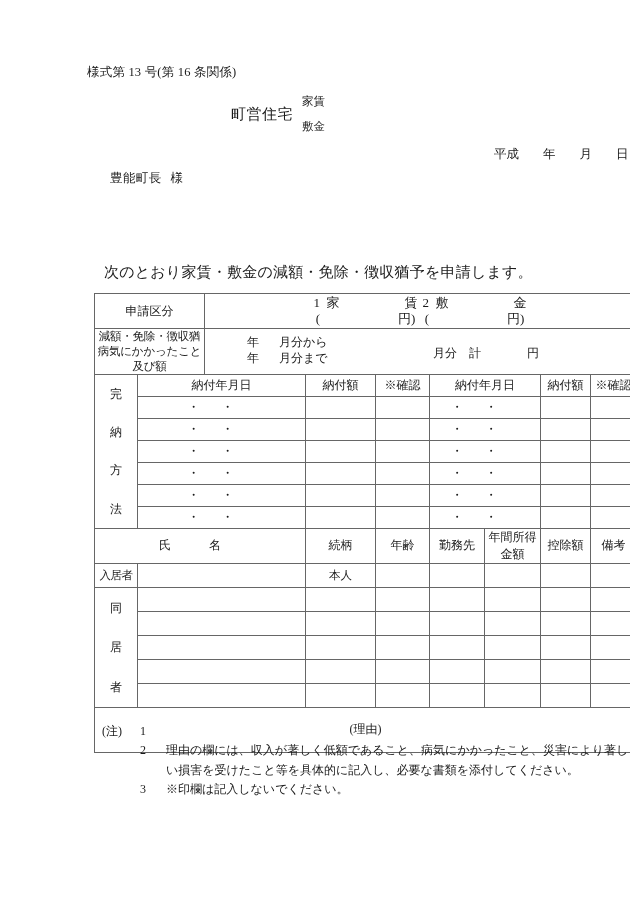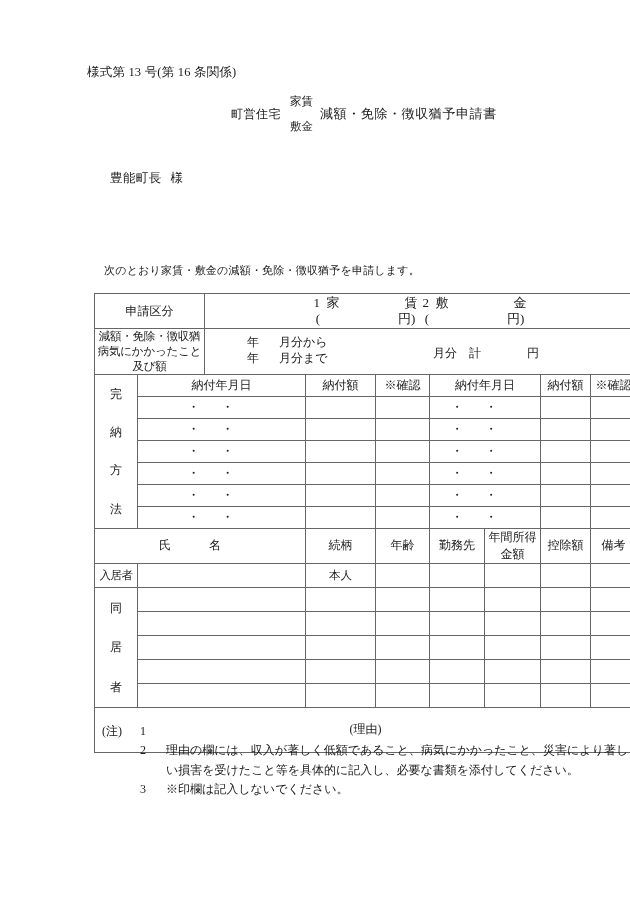--- a/index.html
+++ b/index.html
@@ -31,21 +31,21 @@
     white-space: nowrap;
   }
   .title-row {
     position: absolute;
     left: 185px; top: 95px;
     display: flex;
     align-items: center;
     white-space: nowrap;
   }
   .title-lead {
-    font-size: 12px;
+    font-size: 15px;
     letter-spacing: 0.5px;
   }
   .title-stack {
     display: inline-flex;
     flex-direction: column;
     font-size: 11.5px;
     line-height: 1.18;
     margin: 0 7px 0 9px;
     text-align: center;
     gap: 11px;
@@ -97,21 +97,21 @@
   .seal {
     position: absolute;
     left: 253px;
     top: 0;
     font-size: 13px;
   }
 
   .intro {
     position: absolute;
     left: 58px; top: 263px;
-    font-size: 11px;
+    font-size: 15px;
     letter-spacing: 0.2px;
     white-space: nowrap;
     text-align: center;
   }
 
   
   .form-table {
     position: absolute;
     left: 48px; top: 293px;
     width: 542px;
@@ -241,23 +241,25 @@
 <div class="page">
 
   <div class="form-no">様式第 13 号(第 16 条関係)</div>
 
   <div class="title-row">
     <span class="title-lead">町営住宅</span>
     <span class="title-stack">
       <span>家賃</span>
       <span>敷金</span>
     </span>
-    <span class="title-tail">減額・免除・徴収猶予申請書</span>
   </div>
 
+  <div class="date-line">
+    <span>平成</span><span class="sp"></span><span>年</span><span class="sp"></span><span>月</span><span class="sp"></span><span>日</span>
+  </div>
 
   <div class="addressee">
     <span>豊能町長</span><span class="gap"></span><span>様</span>
   </div>
 
 
   <div class="intro">次のとおり家賃・敷金の減額・免除・徴収猶予を申請します。</div>
 
   <table class="form-table">
     <colgroup>

